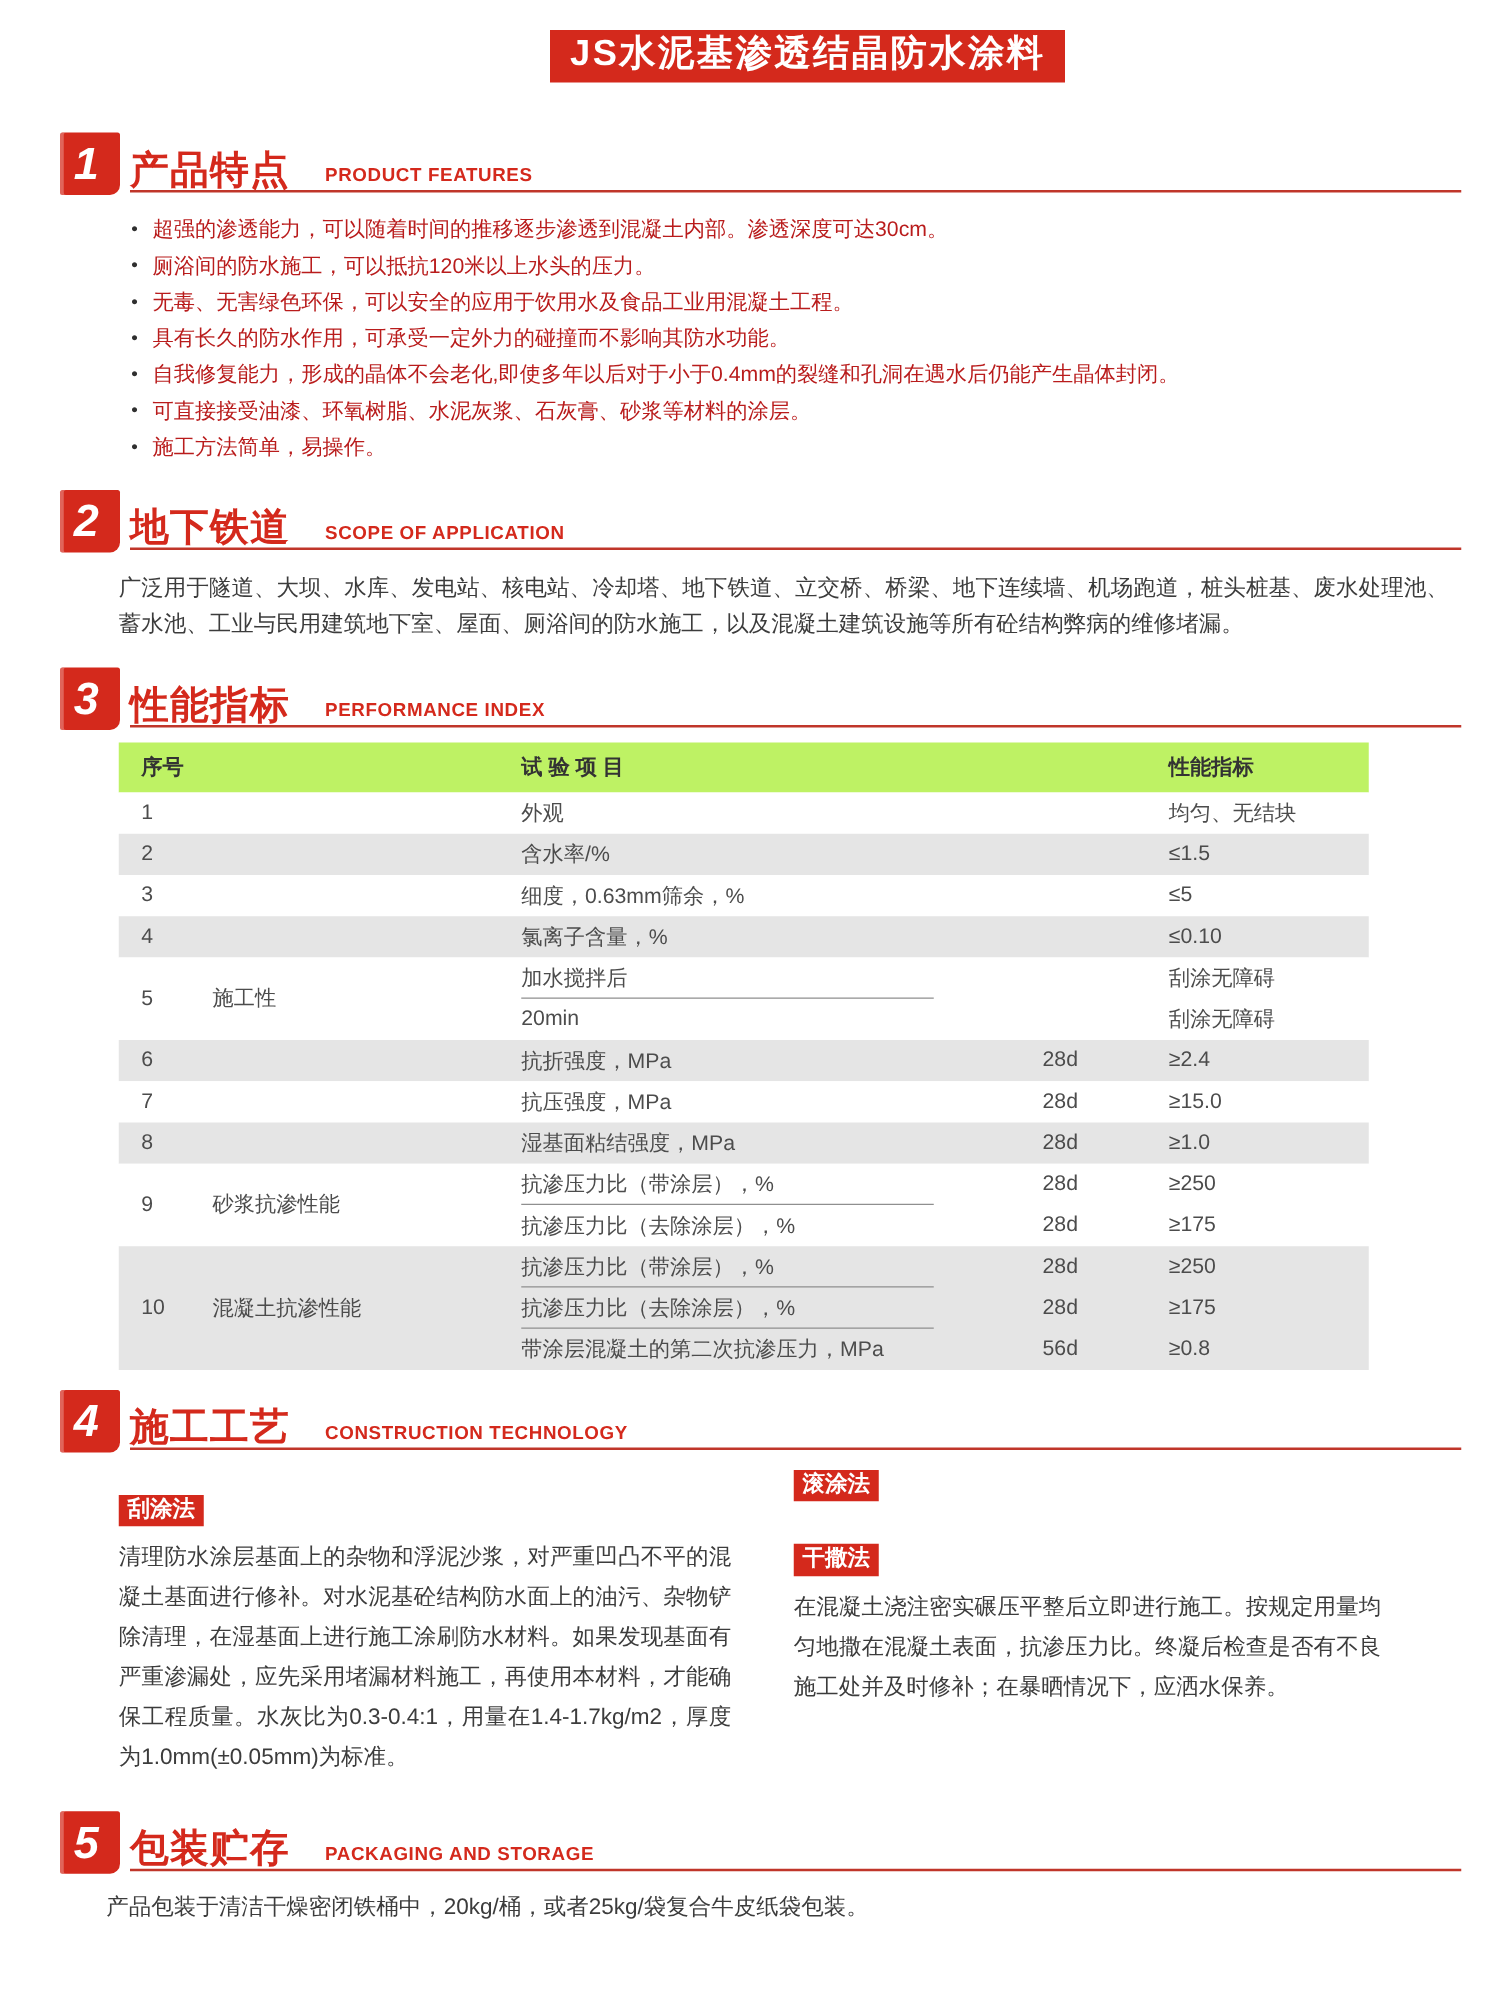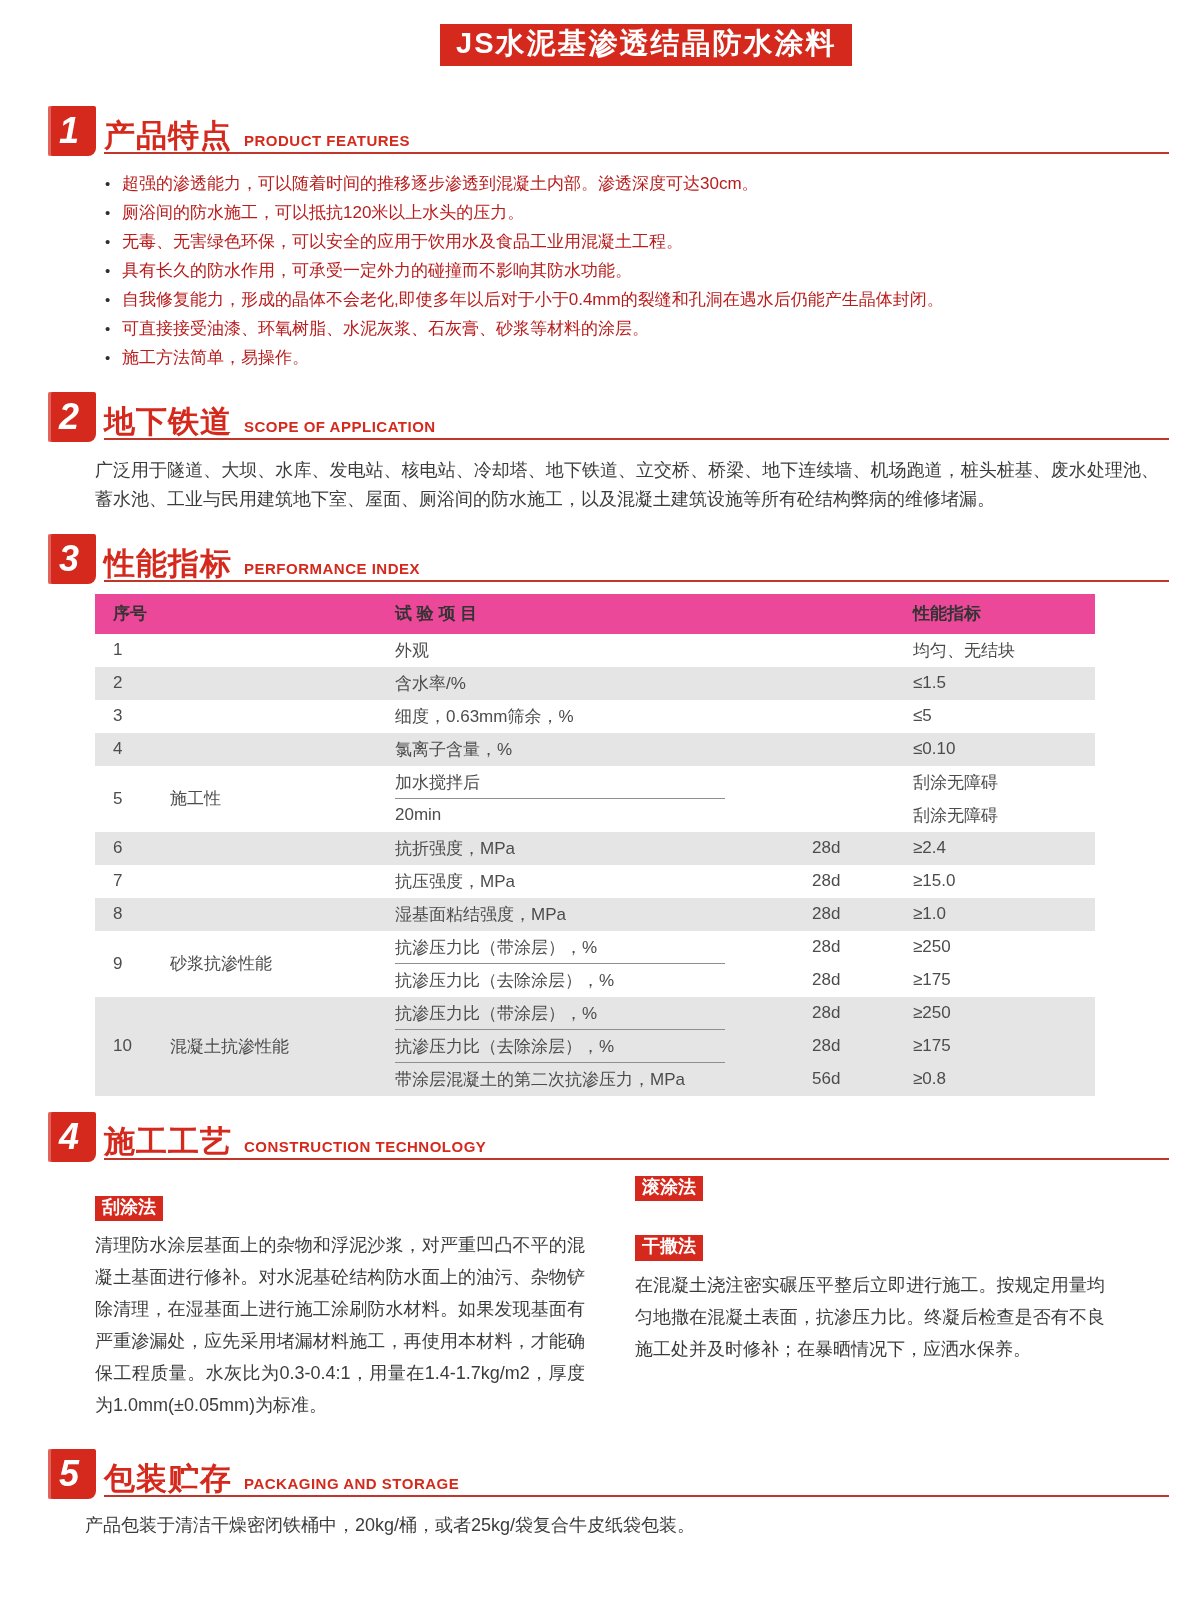--- a/index.html
+++ b/index.html
@@ -33,21 +33,21 @@
     width:48px;height:50px;background:var(--accent);
     color:#fff;font-size:36px;font-weight:700;font-style:italic;
     display:flex;align-items:center;justify-content:center;
     border-radius:2px 2px 8px 2px;
     box-shadow:inset 3px 0 0 rgba(255,255,255,.28);
     flex:0 0 48px;
     padding-right:6px;
   }
   .sec-head-line{
     flex:1;height:48px;margin-left:8px;
-    display:flex;align-items:flex-end;gap:12px;
+    display:flex;align-items:flex-end;gap:28px;
     border-bottom:2px solid var(--rule);
     padding-bottom:1px;
   }
   .sec-title{color:var(--accent);font-size:31px;font-weight:700;line-height:1;letter-spacing:1px;}
   .sec-sub{color:var(--accent);font-size:15px;font-weight:700;line-height:1;padding-bottom:3px;letter-spacing:.5px;}
 
   
   .bullets{list-style:none;margin:13px 0 0 57px;}
   .bullets li{
     font-size:17px;line-height:29px;color:#b91c1c;
@@ -62,27 +62,27 @@
   .scope-par{
     margin:14px 10px 0 47px;
     font-size:18px;line-height:29px;color:#3c3c3c;
     text-align:justify;
   }
 
   
   .ptable{margin:10px 0 0 47px;width:1000px;font-size:17px;color:#4c4c4c;}
   .trow{display:flex;align-items:stretch;background:#fff;}
   .trow.shaded{background:var(--stripe);}
-  .trow.thead{background:#ec4899;font-weight:700;color:#333;}
+  .trow.thead{background:#bef264;font-weight:700;color:#333;}
   .trow.thead .titem{height:40px;}
   .tno{flex:0 0 75px;padding-left:18px;display:flex;align-items:center;}
   .tcat{flex:0 0 225px;display:flex;align-items:center;}
   .titems{flex:1;display:flex;flex-direction:column;justify-content:center;}
   .titem{display:flex;align-items:center;height:33px;}
-  .ttest{flex:0 0 395px;position:relative;display:flex;align-items:center;height:100%;}
+  .ttest{flex:0 0 395px;position:relative;display:flex;align-items:center;height:100%;margin-left:22px;}
   .tage{flex:0 0 95px;padding-left:22px;}
   .tval{flex:1;padding-left:28px;}
   .titem.sep .ttest::after{
     content:"";position:absolute;left:0;bottom:0;
     width:330px;height:1px;background:#8f8f8f;
   }
 
   
   .construction{display:flex;margin:14px 0 0 47px;gap:50px;}
   .col-left{width:490px;margin-top:20px;}

